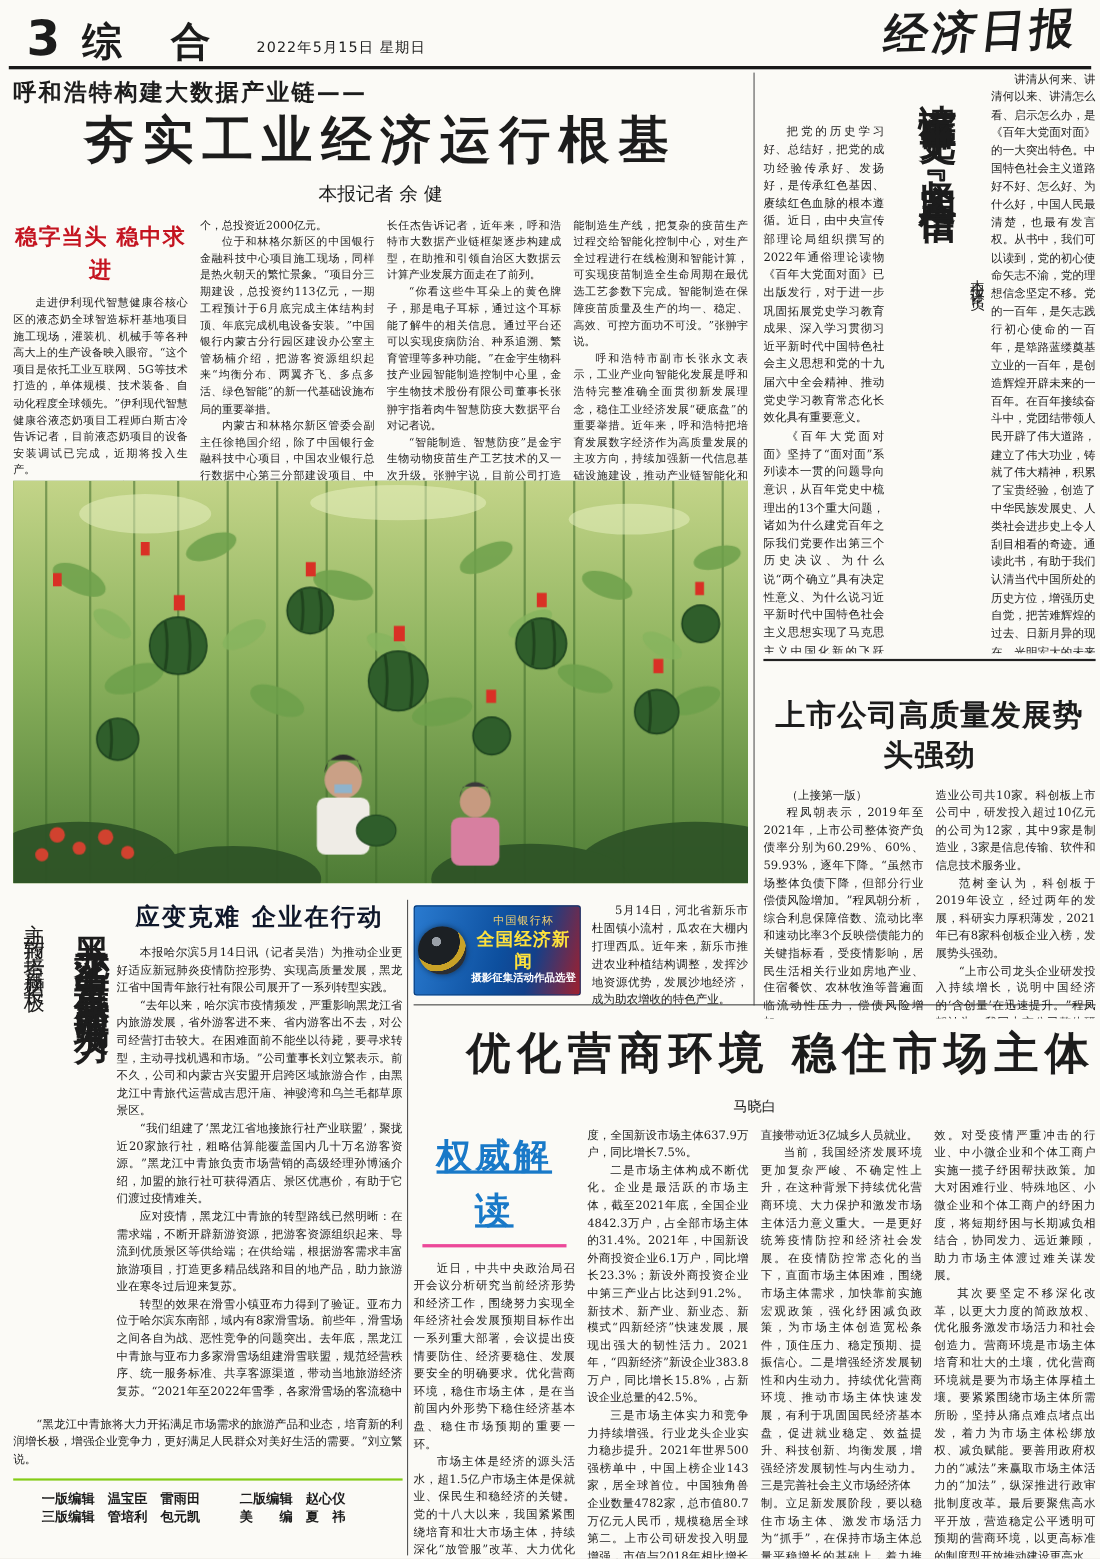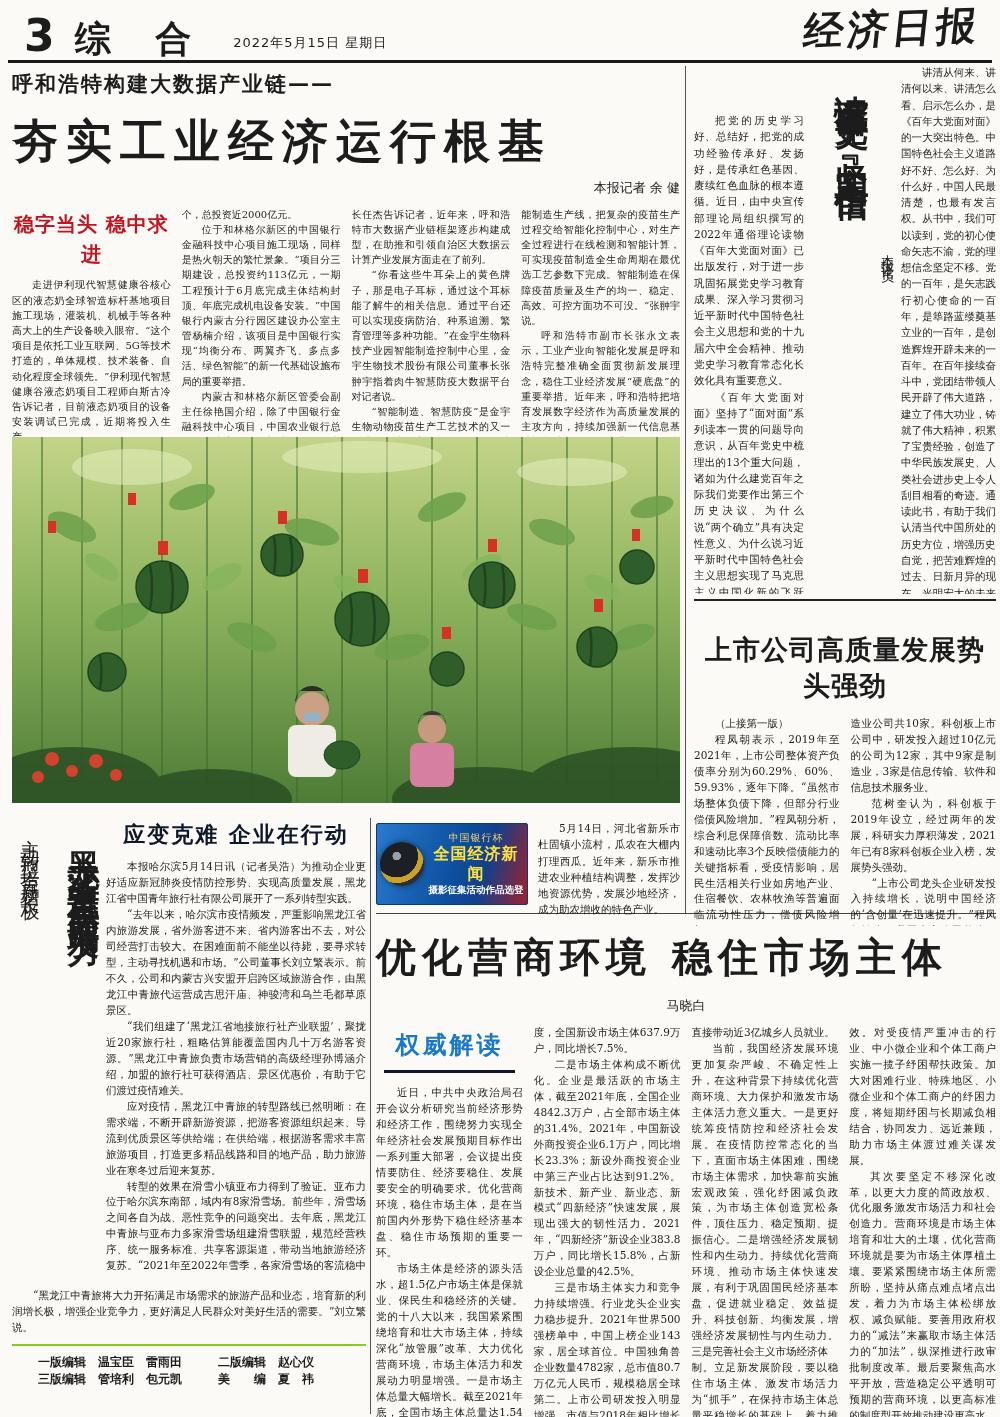--- a/index.html
+++ b/index.html
@@ -14,22 +14,22 @@
   #masthead{margin-left:auto;font-size:40px;font-weight:bold;transform:skewX(-8deg) rotate(-2deg);
             letter-spacing:4px;margin-bottom:2px;}
   #header-rule{position:absolute;left:8px;right:8px;top:60px;border-top:3px solid #191919;}
   
   .p{margin:0;text-indent:2em;text-align:justify;}
   .p.cont{text-indent:0;}
   .bodytxt{font-size:10px;line-height:1.52;}
   
   #main-article{position:absolute;left:12px;top:70px;width:668px;}
   #main-kicker{font-size:21px;font-weight:800;letter-spacing:2px;}
-  #main-headline{font-size:46px;font-weight:900;text-align:left;letter-spacing:8px;margin-top:18px;line-height:1.1;}
-  #main-byline{text-align:right;font-size:13px;margin:12px 0 10px;}
+  #main-headline{font-size:46px;font-weight:900;text-align:center;letter-spacing:8px;margin-top:4px;line-height:1.1;}
+  #main-byline{text-align:center;font-size:17px;margin:12px 0 10px;}
   #main-cols{display:flex;gap:11px;height:252px;overflow:hidden;}
   #main-cols .col{flex:1;overflow:hidden;}
   #red-subhead{color:#c41420;font-size:20px;font-weight:900;text-align:center;letter-spacing:1px;margin:2px 0 8px;}
   
   #photo{position:absolute;left:12px;top:437px;width:668px;height:366px;overflow:hidden;background:#7ca24f;}
   
   .vrule{position:absolute;border-left:1px solid #555;}
   #vdiv-right{left:685px;top:66px;height:848px;}
   #vdiv-bottom{left:370px;top:818px;height:596px;}
   #hrule-right-1{position:absolute;left:694px;top:599px;width:302px;border-top:2px solid #222;}
@@ -66,26 +66,26 @@
   #lens{width:44px;height:44px;border-radius:50%;flex:none;margin-right:4px;
         background:radial-gradient(circle at 38% 32%,#9aa0a8 0 10%,#1c2024 11% 52%,#c9a227 53% 66%,#2b2e33 67% 100%);
         box-shadow:0 0 6px rgba(0,0,0,.5);}
   #banner-text{flex:1;text-align:center;line-height:1.25;}
   .b1{color:#f4d170;font-size:10px;letter-spacing:1px;}
   .b2{color:#ffe23c;font-size:16px;font-weight:900;letter-spacing:1px;}
   .b3{color:#ffffff;font-size:9.5px;font-weight:bold;}
   #caption{position:absolute;left:538px;top:820px;width:142px;height:96px;font-size:10.5px;line-height:1.55;overflow:hidden;}
   
   #biz{position:absolute;left:376px;top:922px;width:620px;height:492px;}
-  #biz-headline{font-size:40px;font-weight:900;text-align:left;letter-spacing:6px;margin-top:8px;}
+  #biz-headline{font-size:40px;font-weight:900;text-align:right;letter-spacing:6px;margin-top:8px;}
   #biz-author{text-align:center;font-size:13px;margin:12px 0 10px;}
   #biz-cols{display:flex;gap:11px;height:392px;overflow:hidden;}
   #biz-cols .col{flex:1;overflow:hidden;}
-  #biz-label{color:#1979c8;font-size:24px;font-weight:900;text-align:center;letter-spacing:3px;
-             border-bottom:3px solid #0f172a;padding-bottom:7px;margin:2px 8px 12px;}
+  #biz-label{color:#1979c8;font-size:32px;font-weight:900;text-align:center;letter-spacing:3px;
+             border-bottom:3px solid #ec4899;padding-bottom:7px;margin:2px 8px 12px;text-decoration:underline;}
 </style>
 </head>
 <body>
 
 <div id="paper">
 
   <div id="header">
     <div id="page-number" class="sans">3</div>
     <div id="section-title" class="sans">综 合</div>
     <div id="page-date" class="sans">2022年5月15日 星期日</div>
@@ -98,21 +98,21 @@
     <div id="main-headline" class="sans">夯实工业经济运行根基</div>
     <div id="main-byline">本报记者 余 健</div>
     <div id="main-cols" class="bodytxt">
       <div class="col">
         <div id="red-subhead" class="sans">稳字当头 稳中求进</div>
         <p class="p">走进伊利现代智慧健康谷核心区的液态奶全球智造标杆基地项目施工现场，灌装机、机械手等各种高大上的生产设备映入眼帘。“这个项目是依托工业互联网、5G等技术打造的，单体规模、技术装备、自动化程度全球领先。”伊利现代智慧健康谷液态奶项目工程师白斯古冷告诉记者，目前液态奶项目的设备安装调试已完成，近期将投入生产。</p>
         <p class="p">伊利现代智慧健康谷是内蒙古自治区呼和浩特市重点推进的投资大、技术含量高的项目之一。近年来，呼和浩特市把工业招商引资的主要着力点放在先进制造业和战略性新兴产业上，加大先进制造项目引进建设力度。今年计划实施重点工业项目177个，总投资1273亿元；储备项目150</p>
       </div>
       <div class="col">
         <p class="p cont">个，总投资近2000亿元。</p>
-        <p class="p">位于和林格尔新区的中国银行金融科技中心项目施工现场，同样是热火朝天的繁忙景象。“项目分三期建设，总投资约113亿元，一期工程预计于6月底完成主体结构封顶、年底完成机电设备安装。”中国银行内蒙古分行园区建设办公室主管杨楠介绍，该项目是中国银行实现“均衡分布、两翼齐飞、多点多活、绿色智能”的新一代基础设施布局的重要举措。</p>
+        <p class="p">位于和林格尔新区的中国银行金融科技中心项目施工现场，同样是热火朝天的繁忙景象。“项目分三期建设，总投资约113亿元，一期工程预计于6月底完成主体结构封顶、年底完成机电设备安装。”中国银行内蒙古分行园区建设办公室主管杨楠介绍，把游客资源组织起来“均衡分布、两翼齐飞、多点多活、绿色智能”的新一代基础设施布局的重要举措。</p>
         <p class="p">内蒙古和林格尔新区管委会副主任徐艳国介绍，除了中国银行金融科技中心项目，中国农业银行总行数据中心第三分部建设项目、中国建设银行内蒙古和林格尔新区数据中心项目等也将陆续开工，“希望通过这些项目夯实信息产业发展基础，大力发展数字产业，把传统能源升级成更高端的算力资源，推动相关产业迭代升级”。</p>
 
       </div>
       <div class="col">
         <p class="p cont">长任杰告诉记者，近年来，呼和浩特市大数据产业链框架逐步构建成型，在助推和引领自治区大数据云计算产业发展方面走在了前列。</p>
         <p class="p">“你看这些牛耳朵上的黄色牌子，那是电子耳标，通过这个耳标能了解牛的相关信息。通过平台还可以实现疫病防治、种系追溯、繁育管理等多种功能。”在金宇生物科技产业园智能制造控制中心里，金宇生物技术股份有限公司董事长张翀宇指着肉牛智慧防疫大数据平台对记者说。</p>
         <p class="p">“智能制造、智慧防疫”是金宇生物动物疫苗生产工艺技术的又一次升级。张翀宇说，目前公司打造的智慧防疫大数据平台已能够覆盖全国5000多家规模化生猪养殖场和400多家反刍动物规模养殖场，形成从检测诊断到疫病防控整体解决方案的服务体系和疫病防控大数据平台。</p>
 
       </div>
       <div class="col">

